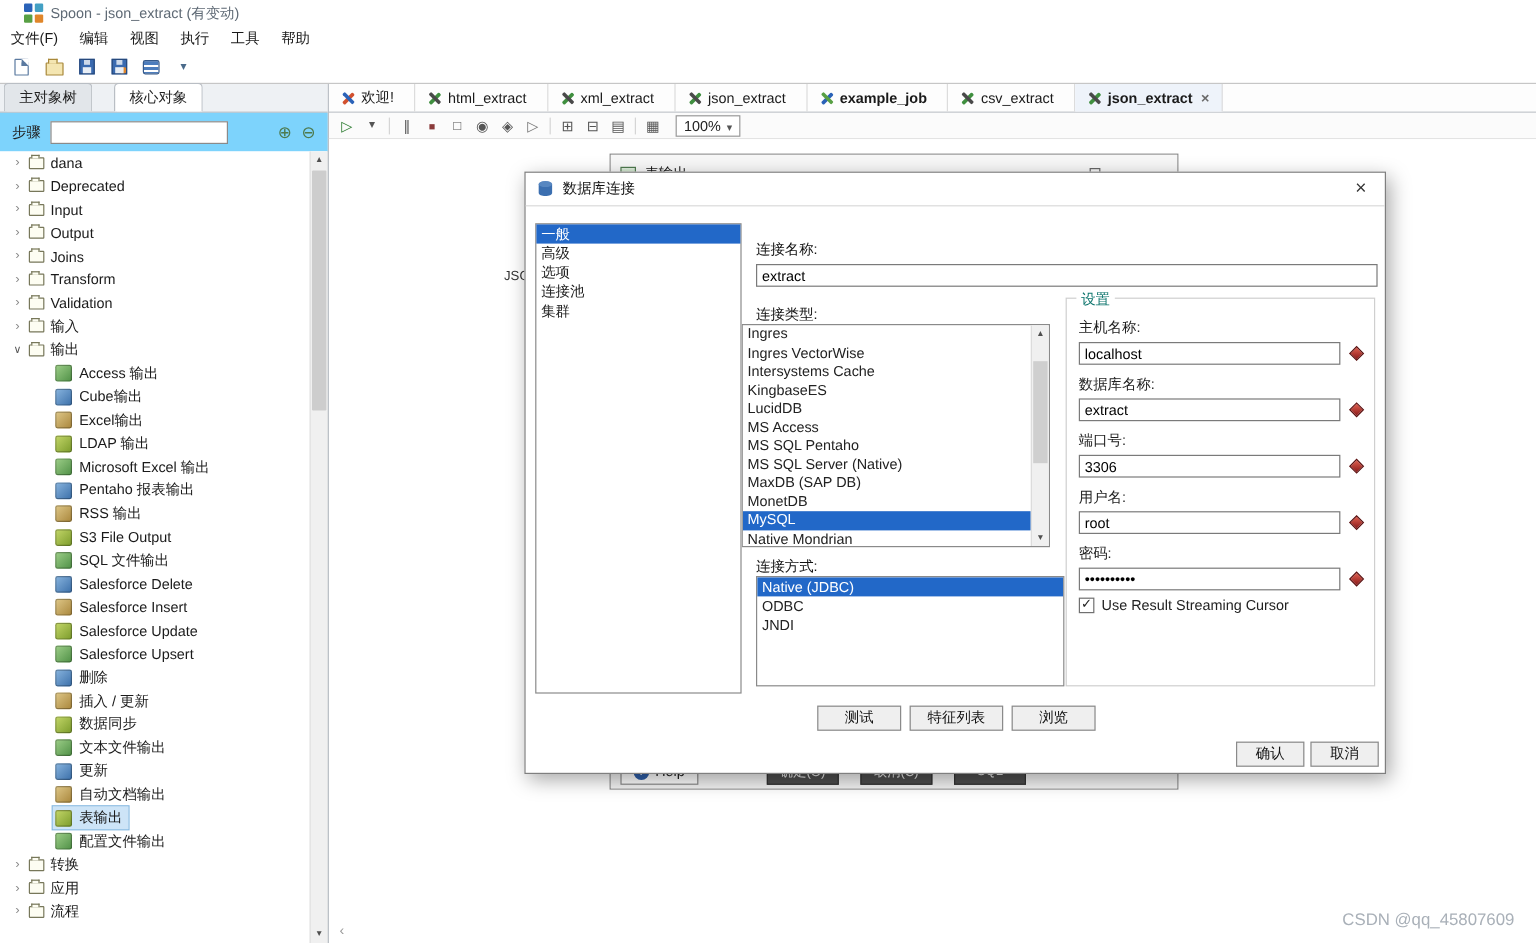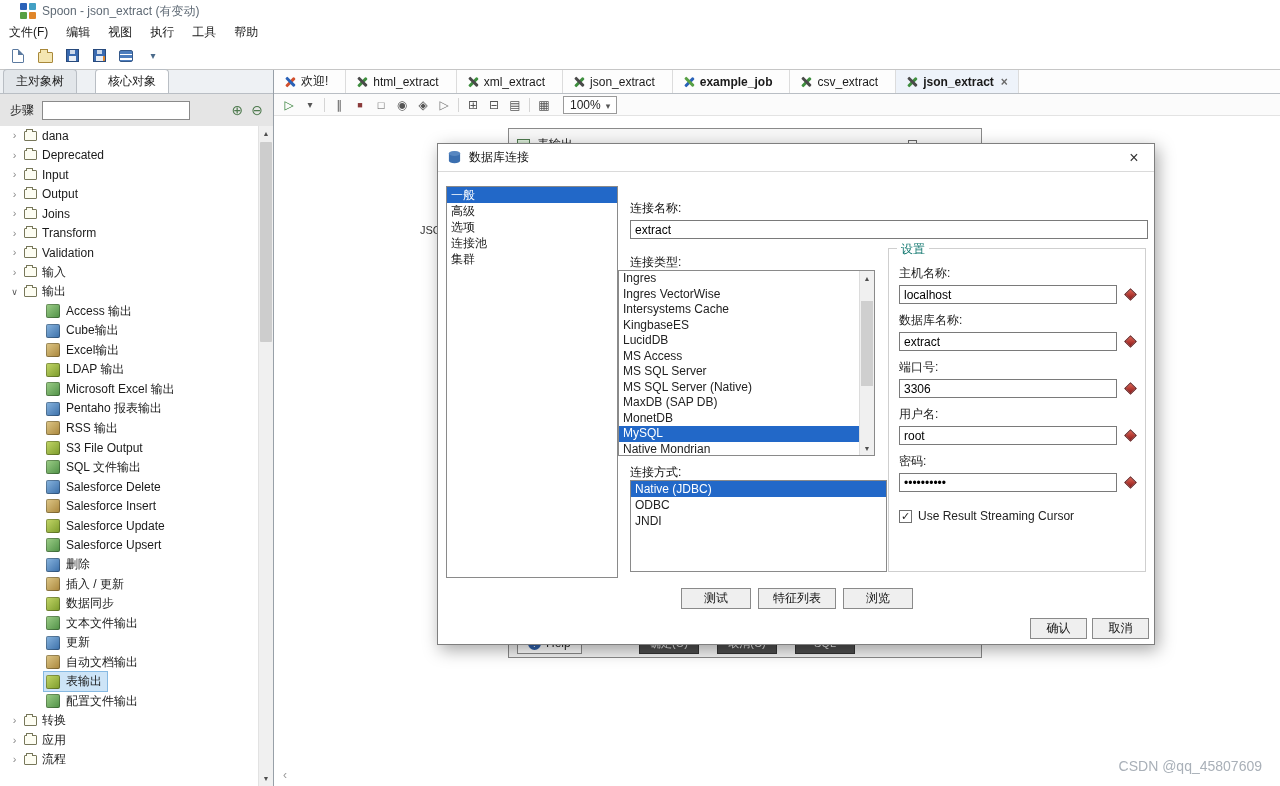--- a/index.html
+++ b/index.html
@@ -29,21 +29,21 @@
 
   
   .main{position:absolute;top:70px;left:0;right:0;bottom:0;display:flex}
   .left-panel{width:274px;border-right:1px solid #98a0a8;display:flex;flex-direction:column;background:#fff}
   .work-area{flex:1;display:flex;flex-direction:column;min-width:0}
 
   
   .view-tabs{height:24px;display:flex;align-items:flex-end;background:#eef1f4;border-bottom:1px solid #b9bec4;padding-left:3px;flex:none}
   .vtab{padding:3px 12px;border:1px solid #b9bec4;border-bottom:none;border-radius:4px 4px 0 0;background:#e2e6ea;margin-right:18px;font-size:12px}
   .vtab.active{background:#fff;font-weight:normal}
-  .steps-row{height:32px;display:flex;align-items:center;gap:8px;padding:0 10px;background:#e5e5e5;flex:none}
+  .steps-row{height:32px;display:flex;align-items:center;gap:8px;padding:0 10px;background:#7dd3fc;flex:none}
   .steps-row input{width:148px;height:19px;border:1px solid #8a8a8a;padding:0 4px;font:inherit;font-size:12px}
   .steps-row .spacer{flex:1}
   .mini-icon{color:#4e7a4e;font-size:14px;line-height:1}
   .mini-icon.expand::before{content:"⊕"}
   .mini-icon.collapse::before{content:"⊖"}
 
   .tree{flex:1;position:relative;overflow:hidden;padding-right:16px}
   .trow{height:19.5px;display:flex;align-items:center;gap:5px;padding-left:10px;white-space:nowrap}
   .chev{width:9px;color:#8a8a8a;font-size:11px;line-height:1;text-align:center;flex:none}
   .chev.r::before{content:"›"}
@@ -556,21 +556,21 @@
         <span class="fld-label" style="left:192px;top:110px" data-name="connection-type-label">连接类型:</span>
         <div class="list with-sb" style="left:180px;top:126px;width:257px;height:186px" data-name="connection-type-list">
           <div class="items">
 
           <div class="li" data-name="connection-type-option">Ingres</div>
               <div class="li" data-name="connection-type-option">Ingres VectorWise</div>
               <div class="li" data-name="connection-type-option">Intersystems Cache</div>
               <div class="li" data-name="connection-type-option">KingbaseES</div>
               <div class="li" data-name="connection-type-option">LucidDB</div>
               <div class="li" data-name="connection-type-option">MS Access</div>
-              <div class="li" data-name="connection-type-option">MS SQL Server</div>
+              <div class="li" data-name="connection-type-option">MS SQL Pentaho</div>
               <div class="li" data-name="connection-type-option">MS SQL Server (Native)</div>
               <div class="li" data-name="connection-type-option">MaxDB (SAP DB)</div>
               <div class="li" data-name="connection-type-option">MonetDB</div>
               <div class="li selected" data-name="connection-type-option">MySQL</div>
               <div class="li" data-name="connection-type-option">Native Mondrian</div>
             </div>
           <div class="vsb" data-name="connection-type-scrollbar">
             <span class="a up" data-name="scroll-up-icon"></span>
             <span class="th" data-name="scrollbar-thumb"></span>
             <span class="a down" data-name="scroll-down-icon"></span>
@@ -620,21 +620,21 @@
               </span>
             </div>
               <div class="frow" data-name="settings-field">
               <span class="f-label">密码:</span>
               <span class="f-wrap">
                 <input data-name="settings-input" value="••••••••••" style="">
                 <span class="dmd" data-name="variable-diamond-icon"></span>
               </span>
             </div>
             </div>
-          <div class="cbrow" style="position:absolute;left:0;right:0;top:248px" data-name="streaming-cursor-row">
+          <div class="cbrow" style="position:absolute;left:0;right:0;top:236px" data-name="streaming-cursor-row">
             <span class="cb" data-name="use-result-streaming-checkbox" data-checked="true"></span>
             <span class="cb-label" data-name="streaming-cursor-label">Use Result Streaming Cursor</span>
           </div>
         </div>
 
         <span class="btn test" data-name="test-button">测试</span>
         <span class="btn features" data-name="feature-list-button">特征列表</span>
         <span class="btn explore" data-name="explore-button">浏览</span>
         <span class="btn ok" data-name="confirm-button">确认</span>
         <span class="btn cancel" data-name="cancel-button">取消</span>

